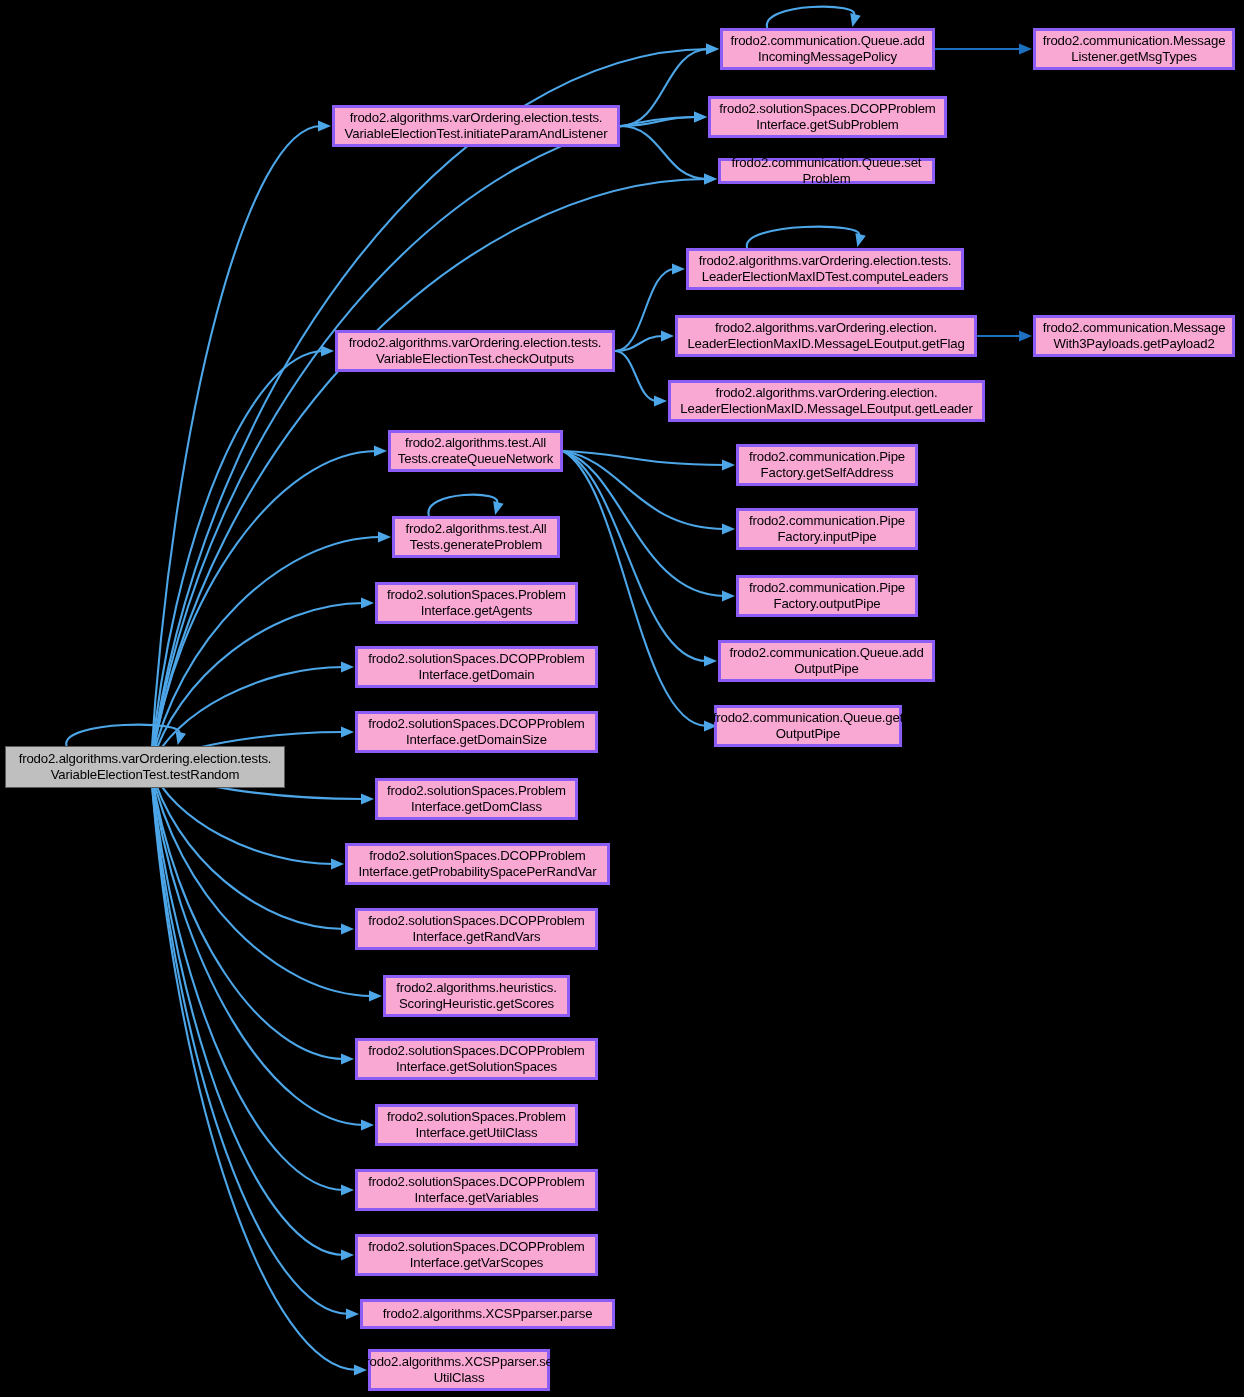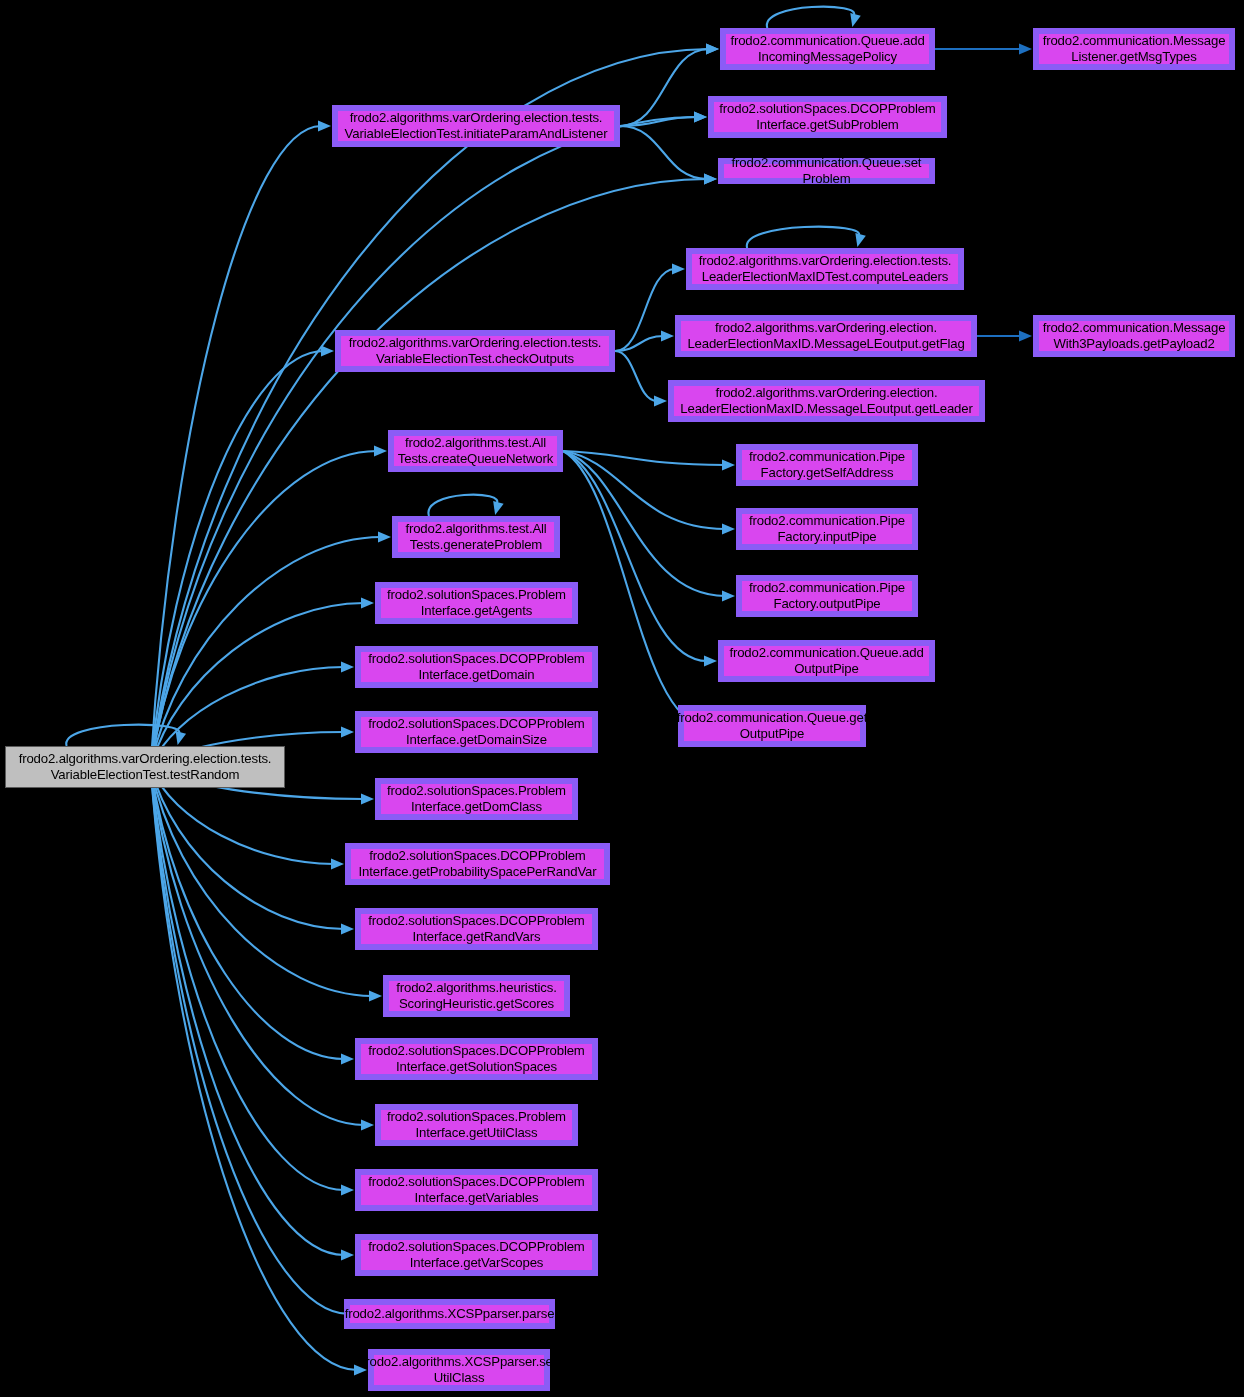--- a/index.html
+++ b/index.html
@@ -18,22 +18,22 @@
   #graph-svg {
     position: absolute;
     left: 0;
     top: 0;
     width: 1244px;
     height: 1397px;
   }
   .node-box {
     position: absolute;
     box-sizing: border-box;
-    background: #d946ef;
-    border: 6px solid #8b5cf6;
+    background: #f9a8d4;
+    border: 3px solid #8b5cf6;
     display: flex;
     align-items: center;
     justify-content: center;
     text-align: center;
     color: #000000;
     font-size: 13.2px;
     line-height: 16px;
     letter-spacing: -0.15px;
     white-space: pre-line;
     padding: 0 4px;
@@ -170,21 +170,21 @@
       <div class="node-box" style="left: 392px; top: 516px; width: 168px; height: 42px;">frodo2.algorithms.test.All
 Tests.generateProblem</div>
       <div class="node-box" style="left: 736px; top: 575px; width: 182px; height: 42px;">frodo2.communication.Pipe
 Factory.outputPipe</div>
       <div class="node-box" style="left: 375px; top: 582px; width: 203px; height: 42px;">frodo2.solutionSpaces.Problem
 Interface.getAgents</div>
       <div class="node-box" style="left: 718px; top: 640px; width: 217px; height: 42px;">frodo2.communication.Queue.add
 OutputPipe</div>
       <div class="node-box" style="left: 355px; top: 646px; width: 243px; height: 42px;">frodo2.solutionSpaces.DCOPProblem
 Interface.getDomain</div>
-      <div class="node-box" style="left: 678px; top: 705px; width: 188px; height: 42px;">frodo2.communication.Queue.get
+      <div class="node-box" style="left: 714px; top: 705px; width: 188px; height: 42px;">frodo2.communication.Queue.get
 OutputPipe</div>
       <div class="node-box" style="left: 355px; top: 711px; width: 243px; height: 42px;">frodo2.solutionSpaces.DCOPProblem
 Interface.getDomainSize</div>
       <div class="node-box highlight" style="left: 5px; top: 746px; width: 280px; height: 42px;">frodo2.algorithms.varOrdering.election.tests.
 VariableElectionTest.testRandom</div>
       <div class="node-box" style="left: 375px; top: 778px; width: 203px; height: 42px;">frodo2.solutionSpaces.Problem
 Interface.getDomClass</div>
       <div class="node-box" style="left: 345px; top: 843px; width: 265px; height: 42px;">frodo2.solutionSpaces.DCOPProblem
 Interface.getProbabilitySpacePerRandVar</div>
       <div class="node-box" style="left: 355px; top: 908px; width: 243px; height: 42px;">frodo2.solutionSpaces.DCOPProblem
@@ -192,17 +192,17 @@
       <div class="node-box" style="left: 383px; top: 975px; width: 187px; height: 42px;">frodo2.algorithms.heuristics.
 ScoringHeuristic.getScores</div>
       <div class="node-box" style="left: 355px; top: 1038px; width: 243px; height: 42px;">frodo2.solutionSpaces.DCOPProblem
 Interface.getSolutionSpaces</div>
       <div class="node-box" style="left: 375px; top: 1104px; width: 203px; height: 42px;">frodo2.solutionSpaces.Problem
 Interface.getUtilClass</div>
       <div class="node-box" style="left: 355px; top: 1169px; width: 243px; height: 42px;">frodo2.solutionSpaces.DCOPProblem
 Interface.getVariables</div>
       <div class="node-box" style="left: 355px; top: 1234px; width: 243px; height: 42px;">frodo2.solutionSpaces.DCOPProblem
 Interface.getVarScopes</div>
-      <div class="node-box" style="left: 344px; top: 1299px; width: 211px; height: 30px;">frodo2.algorithms.XCSPparser.parse</div>
+      <div class="node-box" style="left: 360px; top: 1299px; width: 255px; height: 30px;">frodo2.algorithms.XCSPparser.parse</div>
       <div class="node-box" style="left: 368px; top: 1349px; width: 182px; height: 42px;">frodo2.algorithms.XCSPparser.set
 UtilClass</div>
     </div>
 </div>
 
 </body></html>

